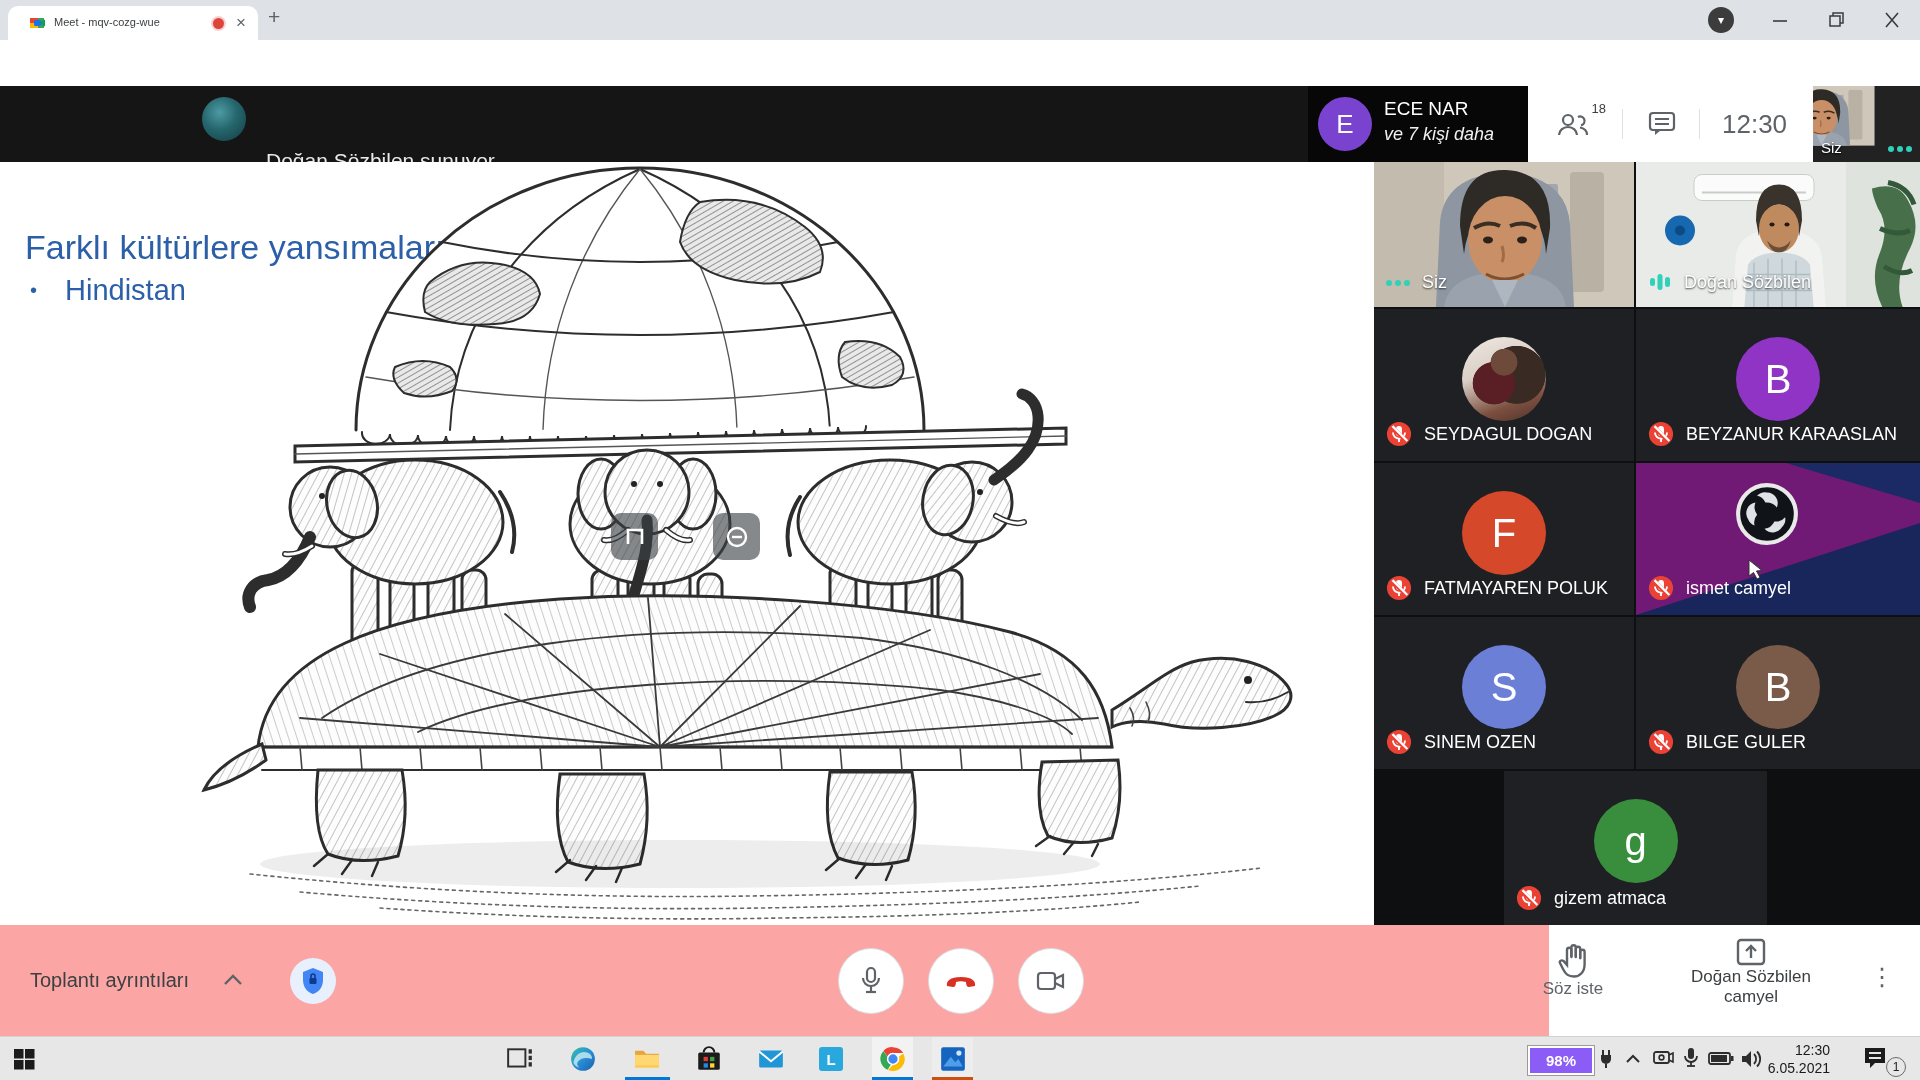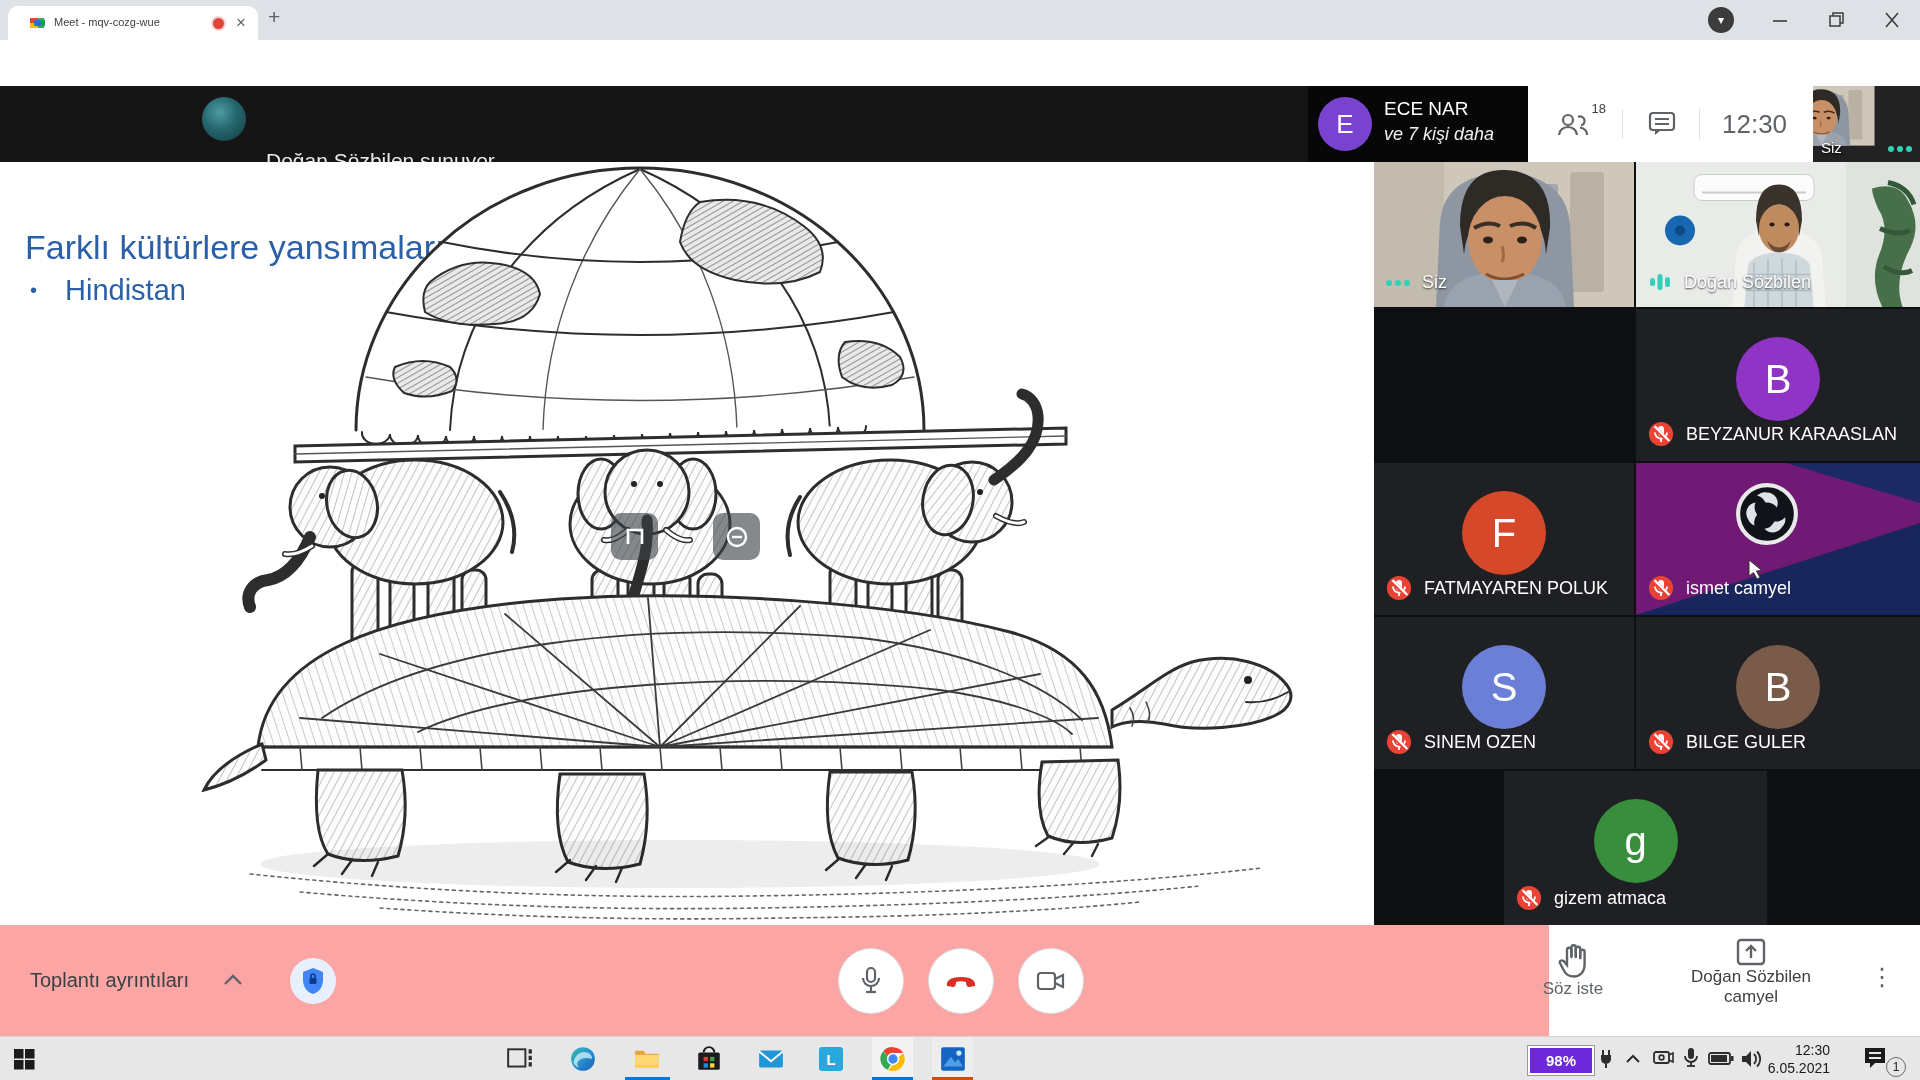--- a/index.html
+++ b/index.html
@@ -417,20 +417,29 @@
       <div class="nrow">
         <svg width="24" height="22" viewBox="0 0 24 22">
           <rect x="2" y="7" width="5" height="8" rx="2.5" fill="#31d0b9"></rect>
           <rect x="9.5" y="3" width="5" height="16" rx="2.5" fill="#31d0b9"></rect>
           <rect x="17" y="6" width="5" height="10" rx="2.5" fill="#31d0b9"></rect>
         </svg>
         <span class="vlabel">Doğan Sözbilen</span>
       </div>
     </div>
 
+    <div class="tile" style="left:0;top:147px;width:260px;height:152px">
+      <div class="avatar photo-av"></div>
+      <div class="nrow">
+        <svg width="26" height="26">
+            <use href="#micoff"></use>
+          </svg>
+        <span class="pname">SEYDAGUL DOGAN</span>
+      </div>
+    </div>
     <div class="tile" style="left:262px;top:147px;width:284px;height:152px">
       <div class="avatar" style="background: rgb(143, 52, 196);">B</div>
       <div class="nrow">
         <svg width="26" height="26">
             <use href="#micoff"></use>
           </svg>
         <span class="pname">BEYZANUR KARAASLAN</span>
       </div>
     </div>
 
@@ -615,21 +624,21 @@
     <svg class="abs tb-ico" style="left:939px" width="26" height="26" viewBox="0 0 26 26">
       <rect x="2" y="2" width="22" height="22" rx="2" fill="#1565c0"></rect>
       <path d="M4,20 L11,11 L15,16 L18,13 L22,20z" fill="#4f9fe8"></path>
       <circle cx="18.5" cy="7.5" r="2.4" fill="#cfe6fb"></circle>
     </svg>
 
     <div class="abs underline" style="left:625px;width:45px;background:#0078d7"></div>
     <div class="abs underline" style="left:872px;width:41px;background:#0078d7"></div>
     <div class="abs underline" style="left:932px;width:41px;background:#ca5010"></div>
 
-    <div class="abs battery-badge" style="background:#6d28d9">98%</div>
+    <div class="abs battery-badge" style="background:#8b5cf6">98%</div>
     <svg class="abs" style="left:1597px;top:12px" width="18" height="20" viewBox="0 0 18 20">
       <line x1="6" y1="1" x2="6" y2="6" stroke="#2d2d2d" stroke-width="2"></line>
         <line x1="12" y1="1" x2="12" y2="6" stroke="#2d2d2d" stroke-width="2"></line>
       <path d="M4,6 h10 v4 a5,5 0 0 1 -10,0z" fill="#2d2d2d"></path>
         <line x1="9" y1="15" x2="9" y2="19" stroke="#2d2d2d" stroke-width="2"></line>
     </svg>
     <svg class="abs" style="left:1624px;top:16px" width="18" height="12" viewBox="0 0 18 12">
       <polyline points="3,9 9,3 15,9" fill="none" stroke="#2d2d2d" stroke-width="2"></polyline>
     </svg>
     <svg class="abs" style="left:1652px;top:12px" width="22" height="19" viewBox="0 0 22 19">

